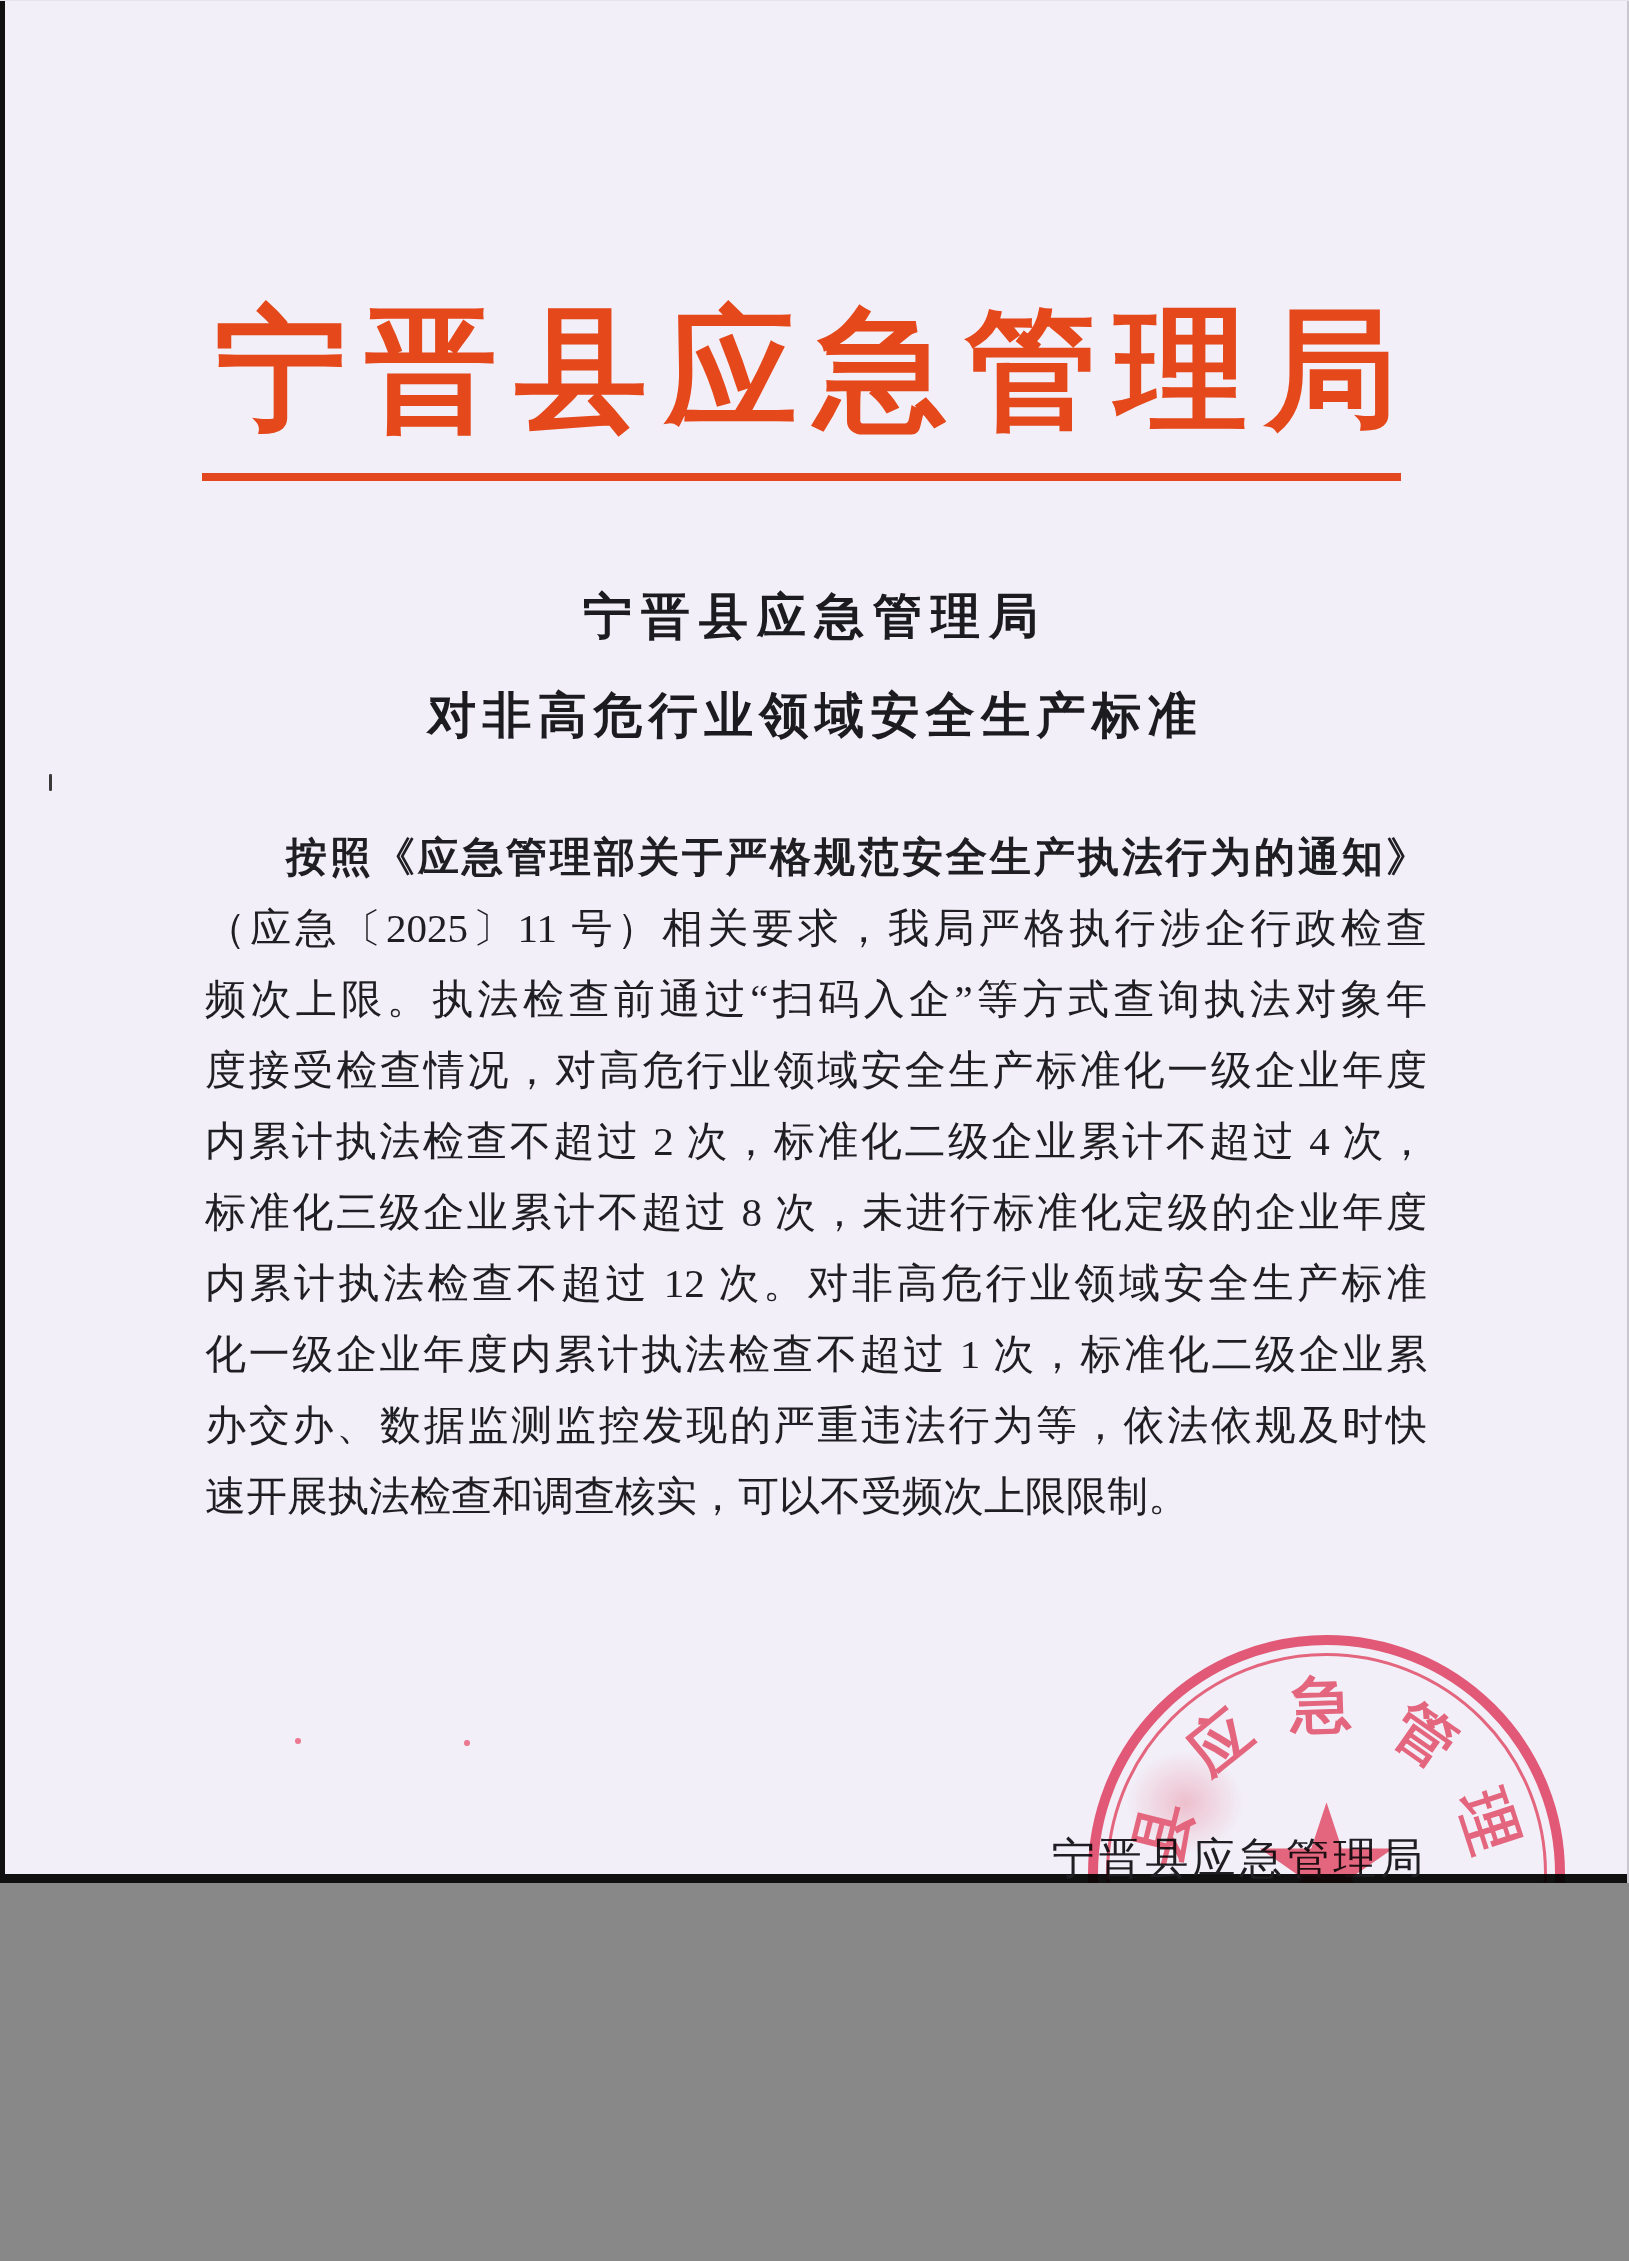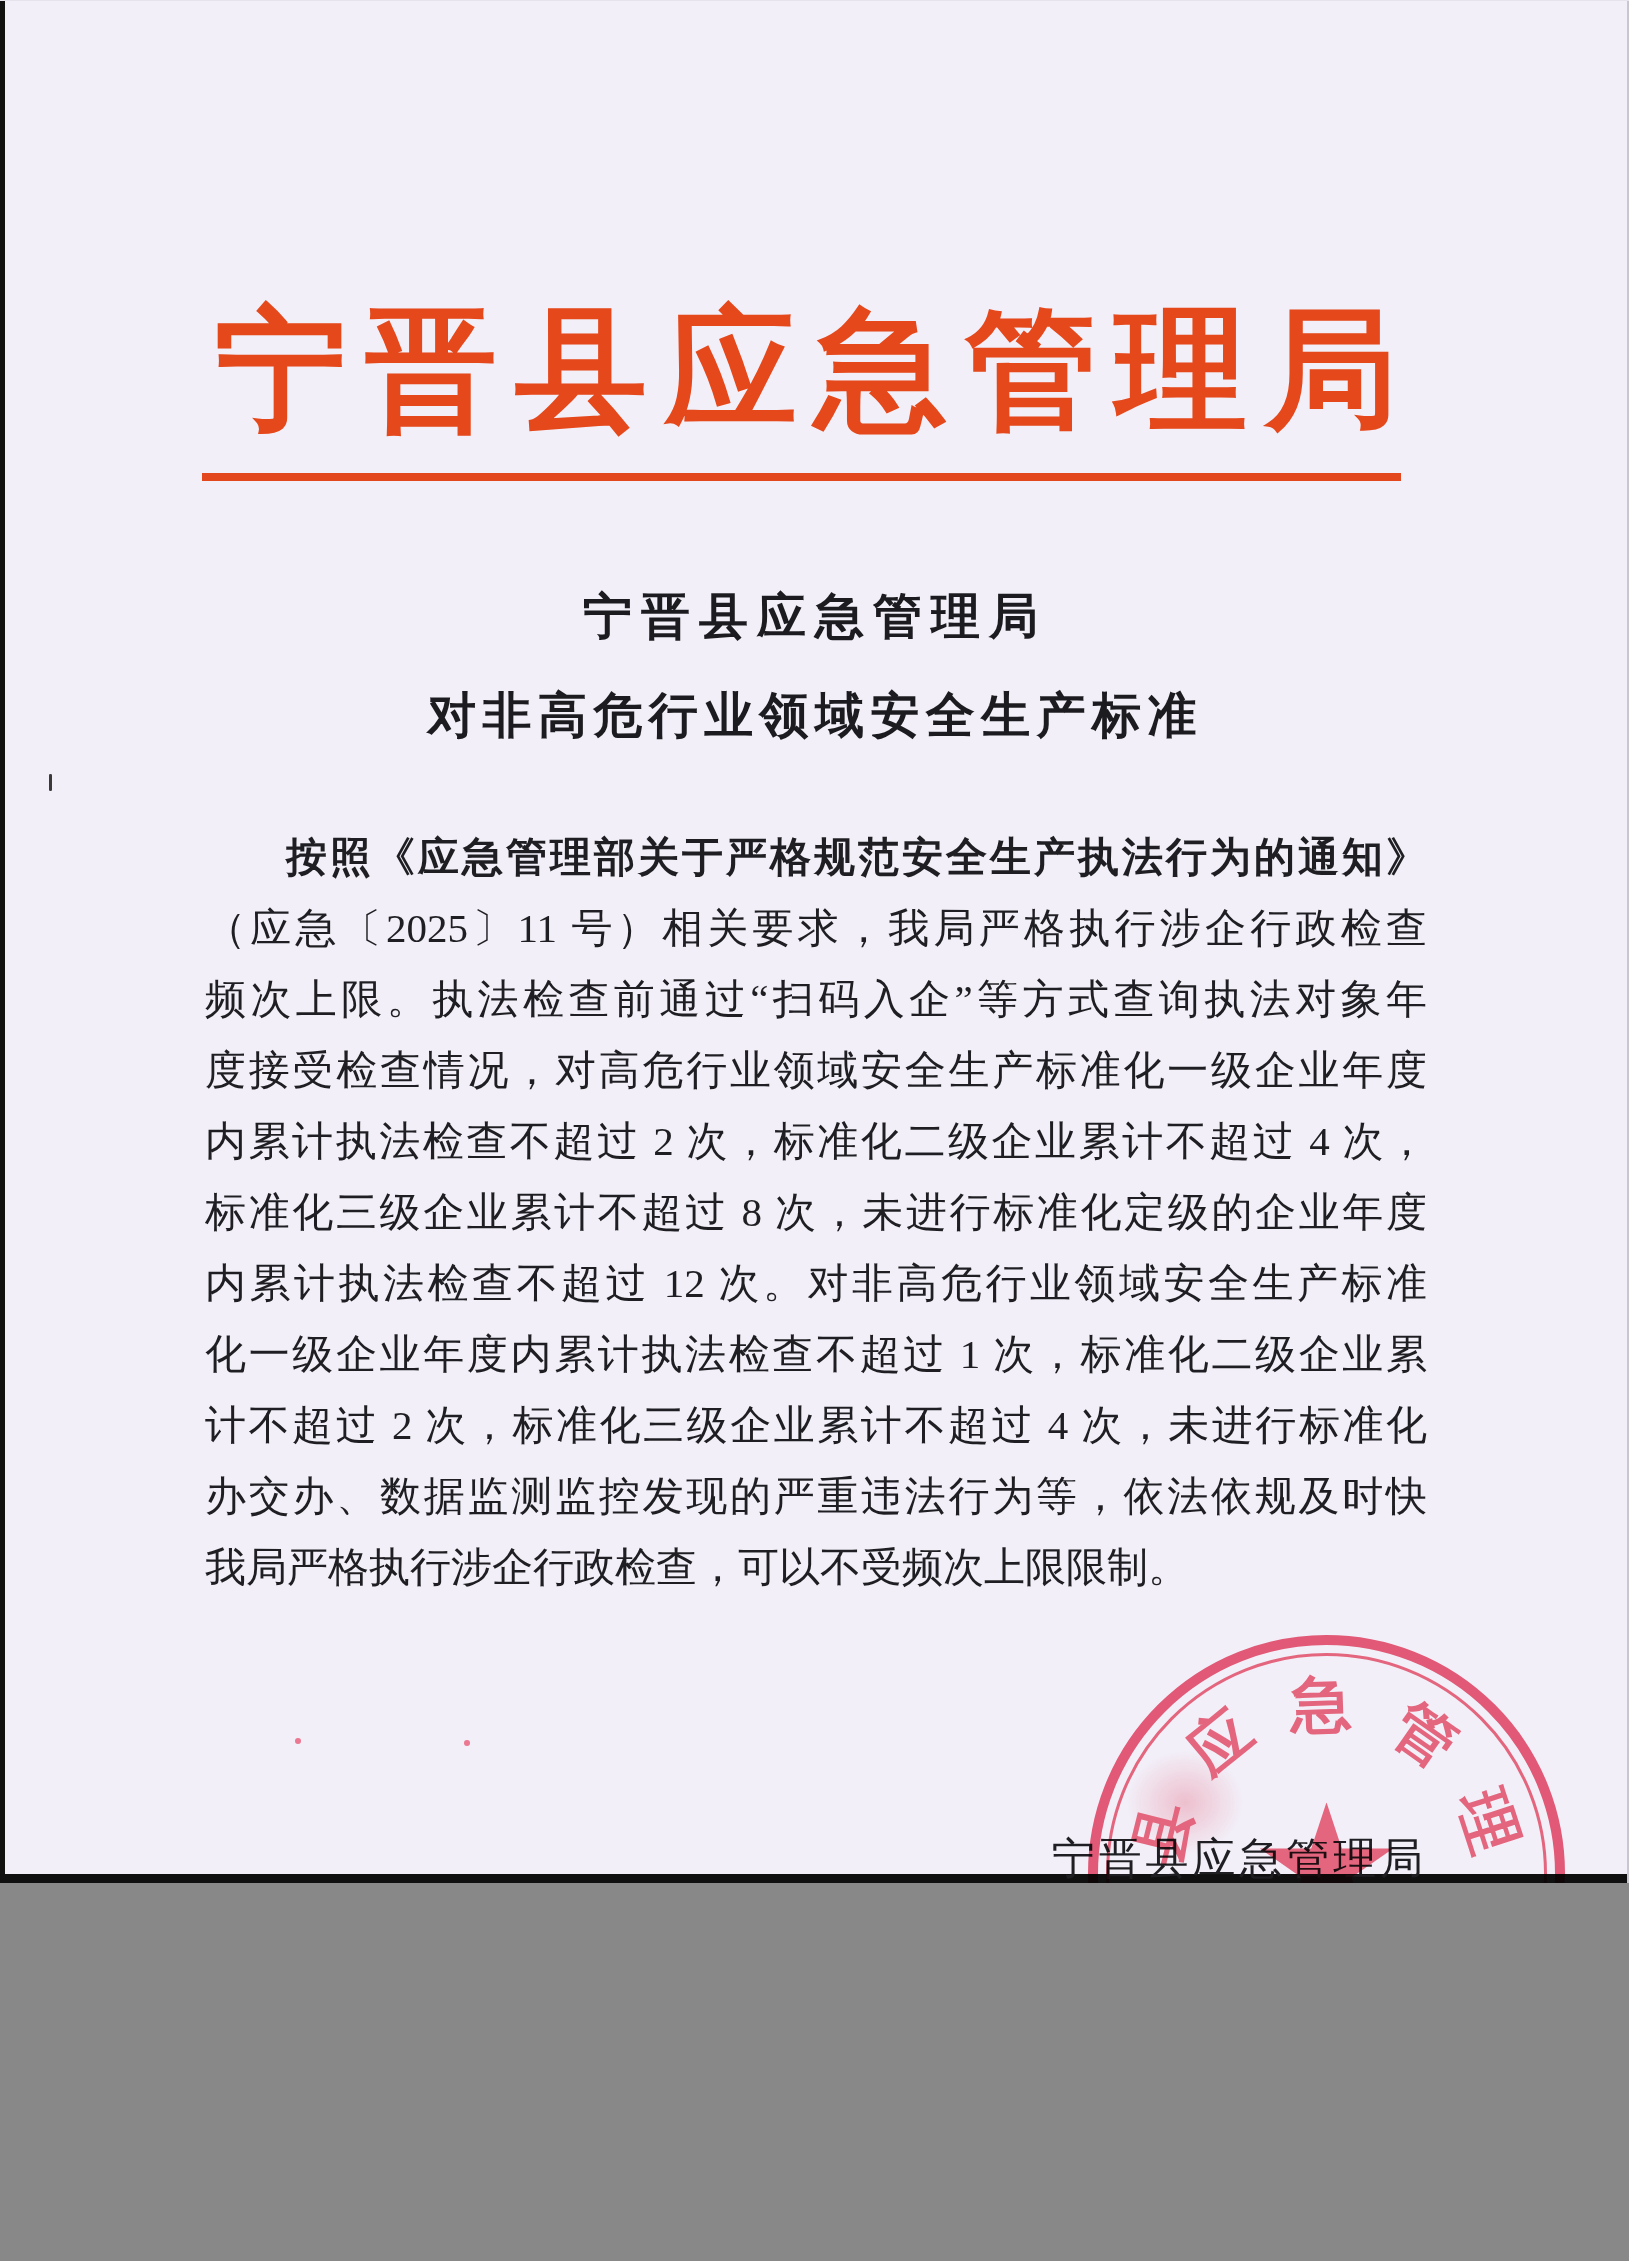--- a/index.html
+++ b/index.html
@@ -126,23 +126,22 @@
 
   <div class="body-text">
       <div class="body-line">按照《应急管理部关于严格规范安全生产执法行为的通知》</div>
       <div class="body-line">（应急〔2025〕11 号）相关要求，我局严格执行涉企行政检查</div>
       <div class="body-line">频次上限。执法检查前通过“扫码入企”等方式查询执法对象年</div>
       <div class="body-line">度接受检查情况，对高危行业领域安全生产标准化一级企业年度</div>
       <div class="body-line">内累计执法检查不超过 2 次，标准化二级企业累计不超过 4 次，</div>
       <div class="body-line">标准化三级企业累计不超过 8 次，未进行标准化定级的企业年度</div>
       <div class="body-line">内累计执法检查不超过 12 次。对非高危行业领域安全生产标准</div>
       <div class="body-line">化一级企业年度内累计执法检查不超过 1 次，标准化二级企业累</div>
-      <div class="body-line">计不超过 2 次，标准化三级企业累计不超过 4 次，未进行标准化</div>
       <div class="body-line">办交办、数据监测监控发现的严重违法行为等，依法依规及时快</div>
-      <div class="body-line">我局严格执行涉企行政检查，可以不受频次上限限制。</div>
+      <div class="body-line">速开展执法检查和调查核实，可以不受频次上限限制。</div>
     </div>
 
   <div class="signature">宁晋县应急管理局</div>
   <div class="doc-date">2025 年 4 月 28 日</div>
 
   <div class="seal">
     <div class="seal-ring-outer"></div>
     <div class="seal-ring-inner"></div>
     <div class="seal-star"></div>
     <div id="seal-chars">

